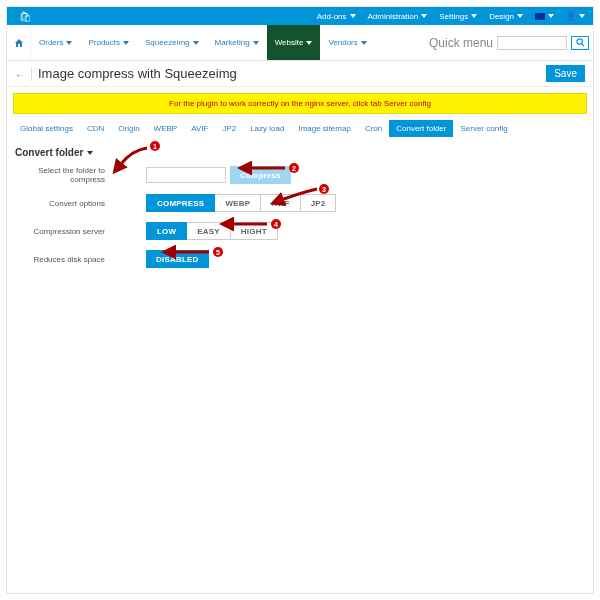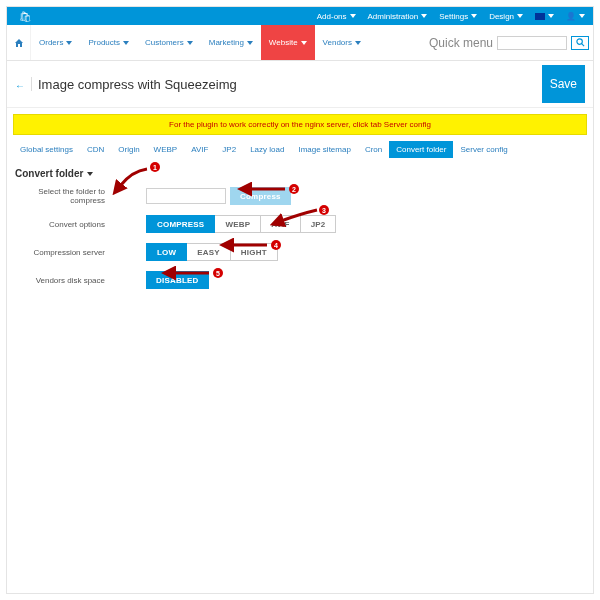--- a/index.html
+++ b/index.html
@@ -9,35 +9,35 @@
 
   
   .topbar { height: 18px; background: #0095d9; display: flex; align-items: center; justify-content: flex-end; padding: 0 8px; gap: 12px; color: #fff; font-size: 8px; }
   .topbar .item { display: flex; align-items: center; gap: 3px; cursor: pointer; }
   .caret { display:inline-block; width:0; height:0; border-left:3px solid transparent; border-right:3px solid transparent; border-top:4px solid #fff; }
 
   
   .menubar { height: 36px; background: #fff; border-bottom: 1px solid #e4e4e4; display: flex; align-items: stretch; font-size: 8px; color: #2b7fbe; }
   .menubar .home { width: 24px; display:flex; align-items:center; justify-content:center; color:#2b7fbe; border-right: 1px solid #f2f2f2; }
   .menubar .mitem { display:flex; align-items:center; gap:3px; padding:0 8px; cursor:pointer; }
-  .menubar .mitem.active { background:#ef4444; color:#fff; }
+  .menubar .mitem.active { background:#14532d; color:#fff; }
   .menubar .mitem.active .caret { border-top-color:#fff; }
   .menubar .caret { border-top-color:#2b7fbe; }
   .menubar .spacer { flex:1; }
   .quickmenu { display:flex; align-items:center; gap:4px; padding-right:4px; }
   .quickmenu-label { color:#888; font-size:12px; }
   .searchbox { width: 70px; height: 14px; border:1px solid #d0d0d0; background:#fff; }
   .searchbtn { width: 18px; height: 14px; border:1px solid #0095d9; background:#fff; display:flex; align-items:center; justify-content:center; color:#0095d9; font-size:9px; cursor:pointer;}
 
   
   .titlerow { display:flex; align-items:center; padding:4px 8px; gap:6px; border-bottom:1px solid #eee; }
   .back { color:#0095d9; font-size:10px; cursor:pointer;}
   .vline { width:1px; height:14px; background:#ddd;}
   .pagetitle { font-size:13px; color:#333; flex:1; }
-  .savebtn { background:#0095d9; color:#fff; font-size:12px; padding:12px 8px; border:none; cursor:pointer;}
+  .savebtn { background:#0095d9; color:#fff; font-size:10px; padding:3px 8px; border:none; cursor:pointer;}
 
   
   .alert { background:#fff200; color:#c40000; font-size:8px; text-align:center; padding:5px; margin:6px; border:1px solid #e6da00; }
 
   
   .tabs { display:flex; flex-wrap:wrap; gap:0; padding:0 6px; font-size:8px; }
   .tab { padding:4px 7px; color:#2b7fbe; cursor:pointer; }
   .tab.active { background:#0095d9; color:#fff; }
 
   
@@ -109,21 +109,21 @@
       </div>
       <div class="mitem">
           <span>Orders</span>
           <span class="caret"></span>
         </div>
       <div class="mitem">
           <span>Products</span>
           <span class="caret"></span>
         </div>
       <div class="mitem">
-          <span>Customers</span>
+          <span>Squeezeimg</span>
           <span class="caret"></span>
         </div>
       <div class="mitem">
           <span>Marketing</span>
           <span class="caret"></span>
         </div>
       <div class="mitem active">
           <span>Website</span>
           <span class="caret"></span>
         </div>
@@ -195,21 +195,21 @@
       <div class="formrow">
         <div class="formlabel">Compression server</div>
         <div class="formctrl btn-group">
           <button class="btn btn-primary">LOW</button>
           <button class="btn btn-outline">EASY</button>
           <button class="btn btn-outline">HIGHT</button>
         </div>
       </div>
 
       <div class="formrow">
-        <div class="formlabel">Vendors disk space</div>
+        <div class="formlabel">Reduces disk space</div>
         <div class="formctrl">
           <button class="btn btn-primary">DISABLED</button>
         </div>
       </div>
 
       <svg class="arrow" style="left:105px; top:8px;" width="40" height="26">
         <defs>
             <marker id="ah1" markerWidth="5" markerHeight="5" refX="1" refY="2.5" orient="auto">
               <path d="M0,0 L5,2.5 L0,5 Z" fill="#a00000"></path>
             </marker>

